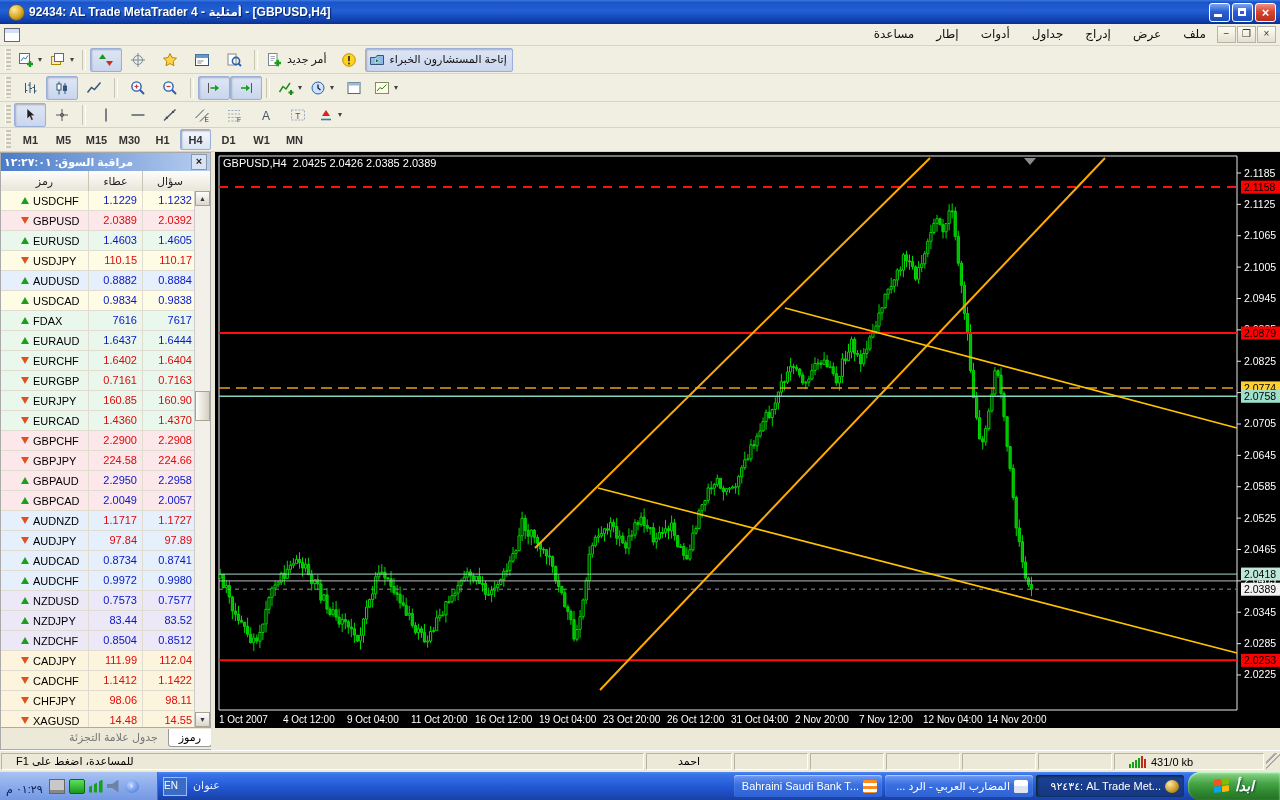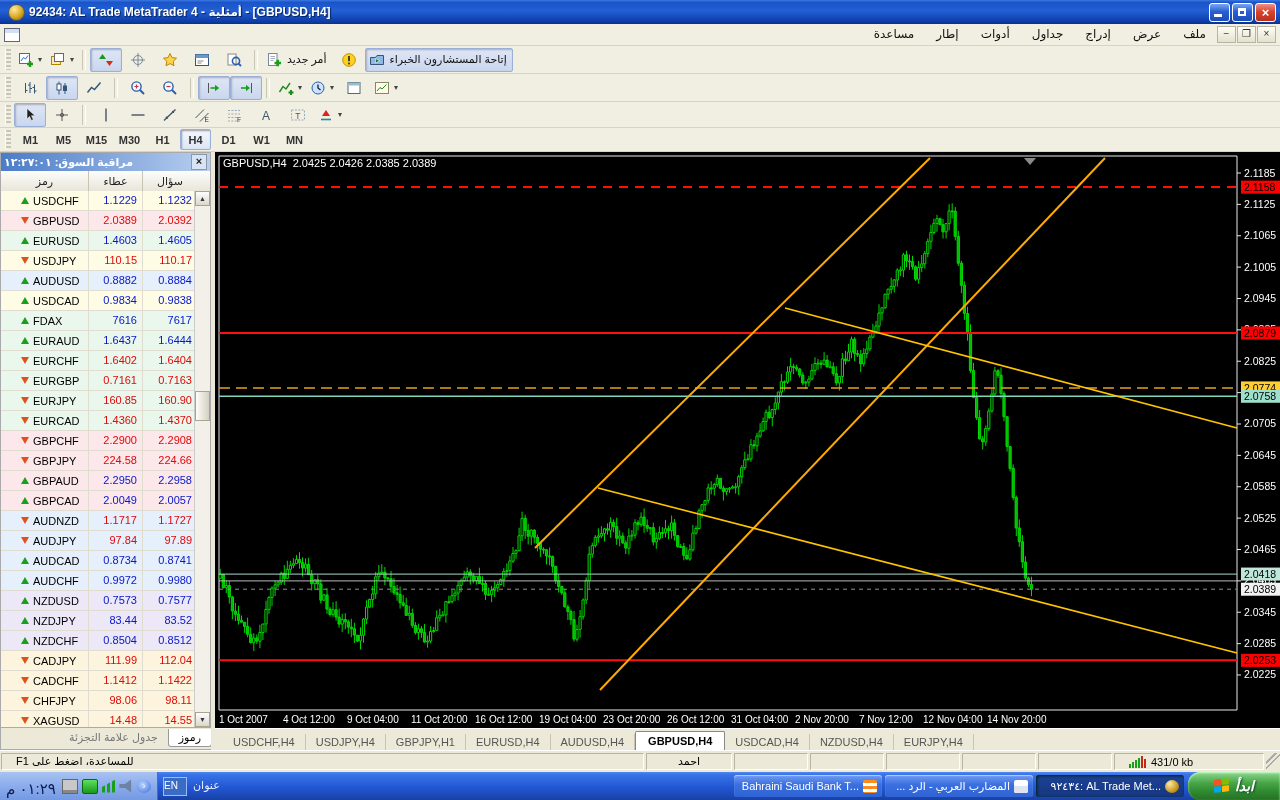--- a/index.html
+++ b/index.html
@@ -111,21 +111,21 @@
   .winflag span{border-radius:1px;}
   .tasks{position:absolute;right:96px;top:0;height:28px;display:flex;flex-direction:row-reverse;align-items:center;gap:3px;}
   .taskbtn{width:148px;height:22px;border-radius:3px;display:flex;align-items:center;gap:4px;padding:0 5px;box-sizing:border-box;
     background:linear-gradient(180deg,#6f9bf2,#3a6fe0 45%,#2f62d2);box-shadow:inset 0 1px 1px #bcf;cursor:pointer;direction:rtl;}
   .taskbtn.active{background:linear-gradient(180deg,#1c4298,#16367e);box-shadow:inset 1px 1px 3px #021;}
   .taskbtn .tl{color:#fff;font-size:11px;white-space:nowrap;overflow:hidden;flex:1;text-align:right;unicode-bidi:plaintext;}
   .ticn{width:14px;height:13px;flex:0 0 auto;border-radius:2px;}
   .tray{position:absolute;left:0;top:0;height:28px;width:158px;
     background:linear-gradient(180deg,#a8c3f2 0%,#8bacec 50%,#7498e2 100%);
     border-right:1px solid #4a6cc0;display:flex;align-items:center;padding:0 6px;gap:4px;box-sizing:border-box;}
-  .clock{color:#0a1c50;font-size:15px;direction:rtl;white-space:nowrap;margin-right:2px;margin-top:6px;}
+  .clock{color:#0a1c50;font-size:11px;direction:rtl;white-space:nowrap;margin-right:2px;margin-top:6px;}
   .tricon{width:14px;height:13px;display:inline-block;}
   .langbox{position:absolute;left:163px;top:5px;width:22px;height:17px;background:#3b6cc5;border:1px solid #9bf;
     color:#fff;font-size:10px;text-align:left;line-height:16px;cursor:pointer;}
   .tbarlabel{position:absolute;left:193px;top:7px;color:#e8eeff;font-size:11px;}
 
   svg text{font-family:"Liberation Sans","DejaVu Sans",sans-serif;}
 </style>
 </head>
 <body>
 
@@ -772,31 +772,20 @@
             <text x="324" y="571" fill="#ffffff" font-size="10">19 Oct 04:00</text>
             <text x="388" y="571" fill="#ffffff" font-size="10">23 Oct 20:00</text>
             <text x="452" y="571" fill="#ffffff" font-size="10">26 Oct 12:00</text>
             <text x="516" y="571" fill="#ffffff" font-size="10">31 Oct 04:00</text>
             <text x="580" y="571" fill="#ffffff" font-size="10">2 Nov 20:00</text>
             <text x="644" y="571" fill="#ffffff" font-size="10">7 Nov 12:00</text>
             <text x="708" y="571" fill="#ffffff" font-size="10">12 Nov 04:00</text>
             <text x="772" y="571" fill="#ffffff" font-size="10">14 Nov 20:00</text>
           </svg>
       </div>
-      <div class="chtabs" id="chtabs">
-          <div class="chtab">USDCHF,H4</div>
-          <div class="chtab">USDJPY,H4</div>
-          <div class="chtab">GBPJPY,H1</div>
-          <div class="chtab">EURUSD,H4</div>
-          <div class="chtab">AUDUSD,H4</div>
-          <div class="chtab active">GBPUSD,H4</div>
-          <div class="chtab">USDCAD,H4</div>
-          <div class="chtab">NZDUSD,H4</div>
-          <div class="chtab">EURJPY,H4</div>
-        </div>
     </div>
 
   </div>
 
   <div class="statusbar">
     <div class="spane help">للمساعدة، اضغط على F1</div>
     <div class="spane" style="width:86px;justify-content:center;">احمد</div>
     <div class="spane" style="width:74px;"></div>
     <div class="spane" style="width:74px;"></div>
     <div class="spane" style="width:74px;"></div>

